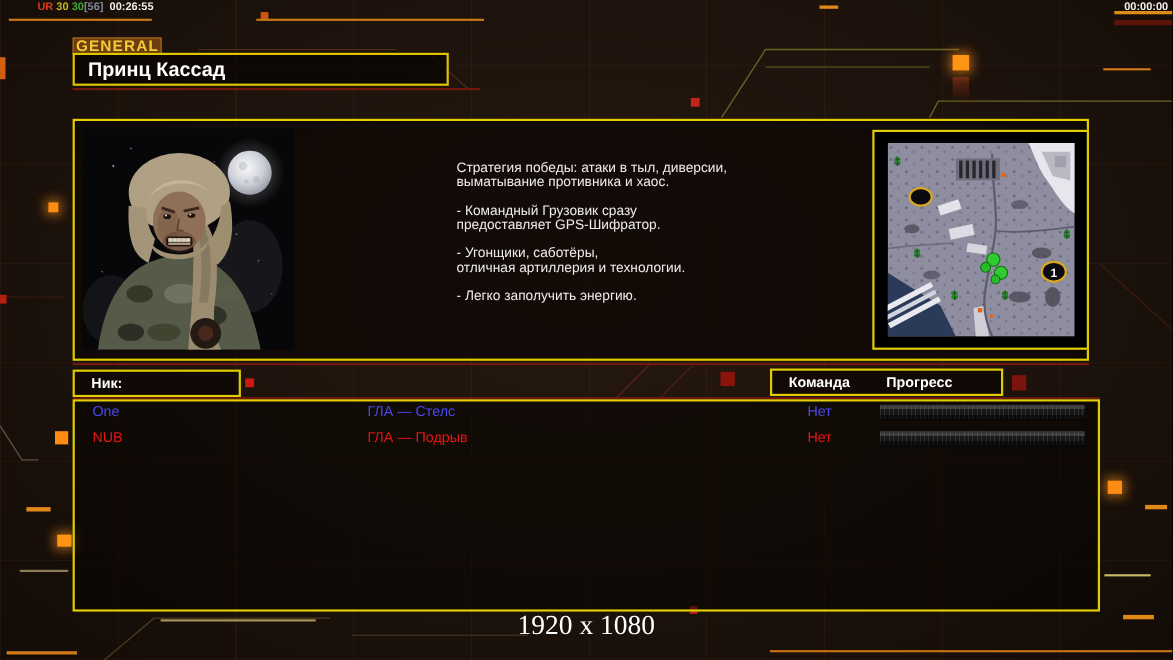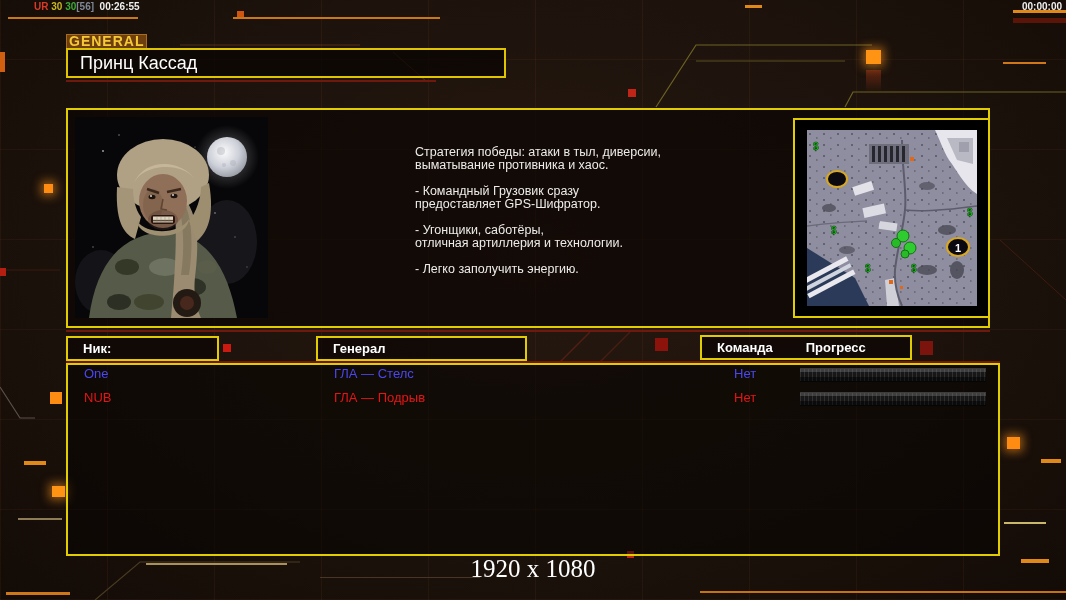--- a/index.html
+++ b/index.html
@@ -20,24 +20,24 @@
   .panel{position:absolute;box-sizing:border-box;border:2px solid #e2ce00;}
   .redline{position:absolute;height:2px;background:#6e190b;}
   .hud-debug{position:absolute;left:2px;top:1px;font-size:10px;font-weight:bold;letter-spacing:0;white-space:pre;}
   .hud-clock{position:absolute;right:4px;top:1px;font-size:10px;font-weight:bold;color:#efefef;}
   .gen-tag{
     position:absolute;left:66px;top:34px;height:13px;line-height:12px;
     padding:0 2px 1px;background:#6e3f0e;border:1px solid #a86d1a;
     color:#f6c937;font-size:14px;font-weight:bold;letter-spacing:1px;
   }
   .title-box{
-    position:absolute;left:66px;top:48px;width:440px;height:30px;box-sizing:border-box;
+    position:absolute;left:66px;top:48px;width:342px;height:30px;box-sizing:border-box;
     border:2px solid #e0c400;background:rgba(10,5,3,.78);
     display:flex;align-items:center;padding-left:12px;
-    color:#fff;font-size:18px;font-weight:normal;
+    color:#fff;font-size:18px;font-weight:bold;
   }
   .strategy{
     position:absolute;left:415px;top:146px;width:330px;
     color:#eeecea;font-size:12.5px;line-height:13px;white-space:pre-line;
   }
   .hdr{
     position:absolute;box-sizing:border-box;height:25px;border:2px solid #e0cc00;
     background:rgba(12,6,4,.72);display:flex;align-items:center;padding-left:15px;
     color:#fff;font-size:13px;font-weight:bold;
   }
@@ -263,23 +263,20 @@
     <text x="160" y="86" font-size="10" font-weight="bold" fill="#22cc22" stroke="#0a3a0a" stroke-width=".5">$</text>
 
     <ellipse cx="30" cy="49" rx="10" ry="8" fill="#0a0a10" stroke="#d8a820" stroke-width="2"></ellipse>
     <ellipse cx="151" cy="117" rx="11" ry="9" fill="#0a0a10" stroke="#d8a820" stroke-width="2"></ellipse>
     <text x="151" y="121.5" font-size="11" font-weight="bold" fill="#ffffff" text-anchor="middle">1</text>
   </svg>
 
   <div class="hdr" style="left:66px;top:336px;width:153px;text-align:right;">
     <span>Ник:</span>
   </div>
-  <div class="hdr" style="left:316px;top:336px;width:211px;">
-    <span>Генерал</span>
-  </div>
   <div class="hdr" style="left:700px;top:335px;width:212px;">
     <span>Команда</span>
     <span style="margin-left:33px;">Прогресс</span>
   </div>
   <div class="redline" style="left:66px;top:361px;width:934px;"></div>
 
   <div class="panel" style="left:66px;top:363px;width:934px;height:193px;background:rgba(6,3,2,.55);"></div>
 
   <div class="row-text" style="left: 84px; top: 365px; color: rgb(74, 71, 240);">One</div>
   <div class="row-text" style="left: 334px; top: 365px; color: rgb(74, 71, 240);">ГЛА — Стелс</div>

